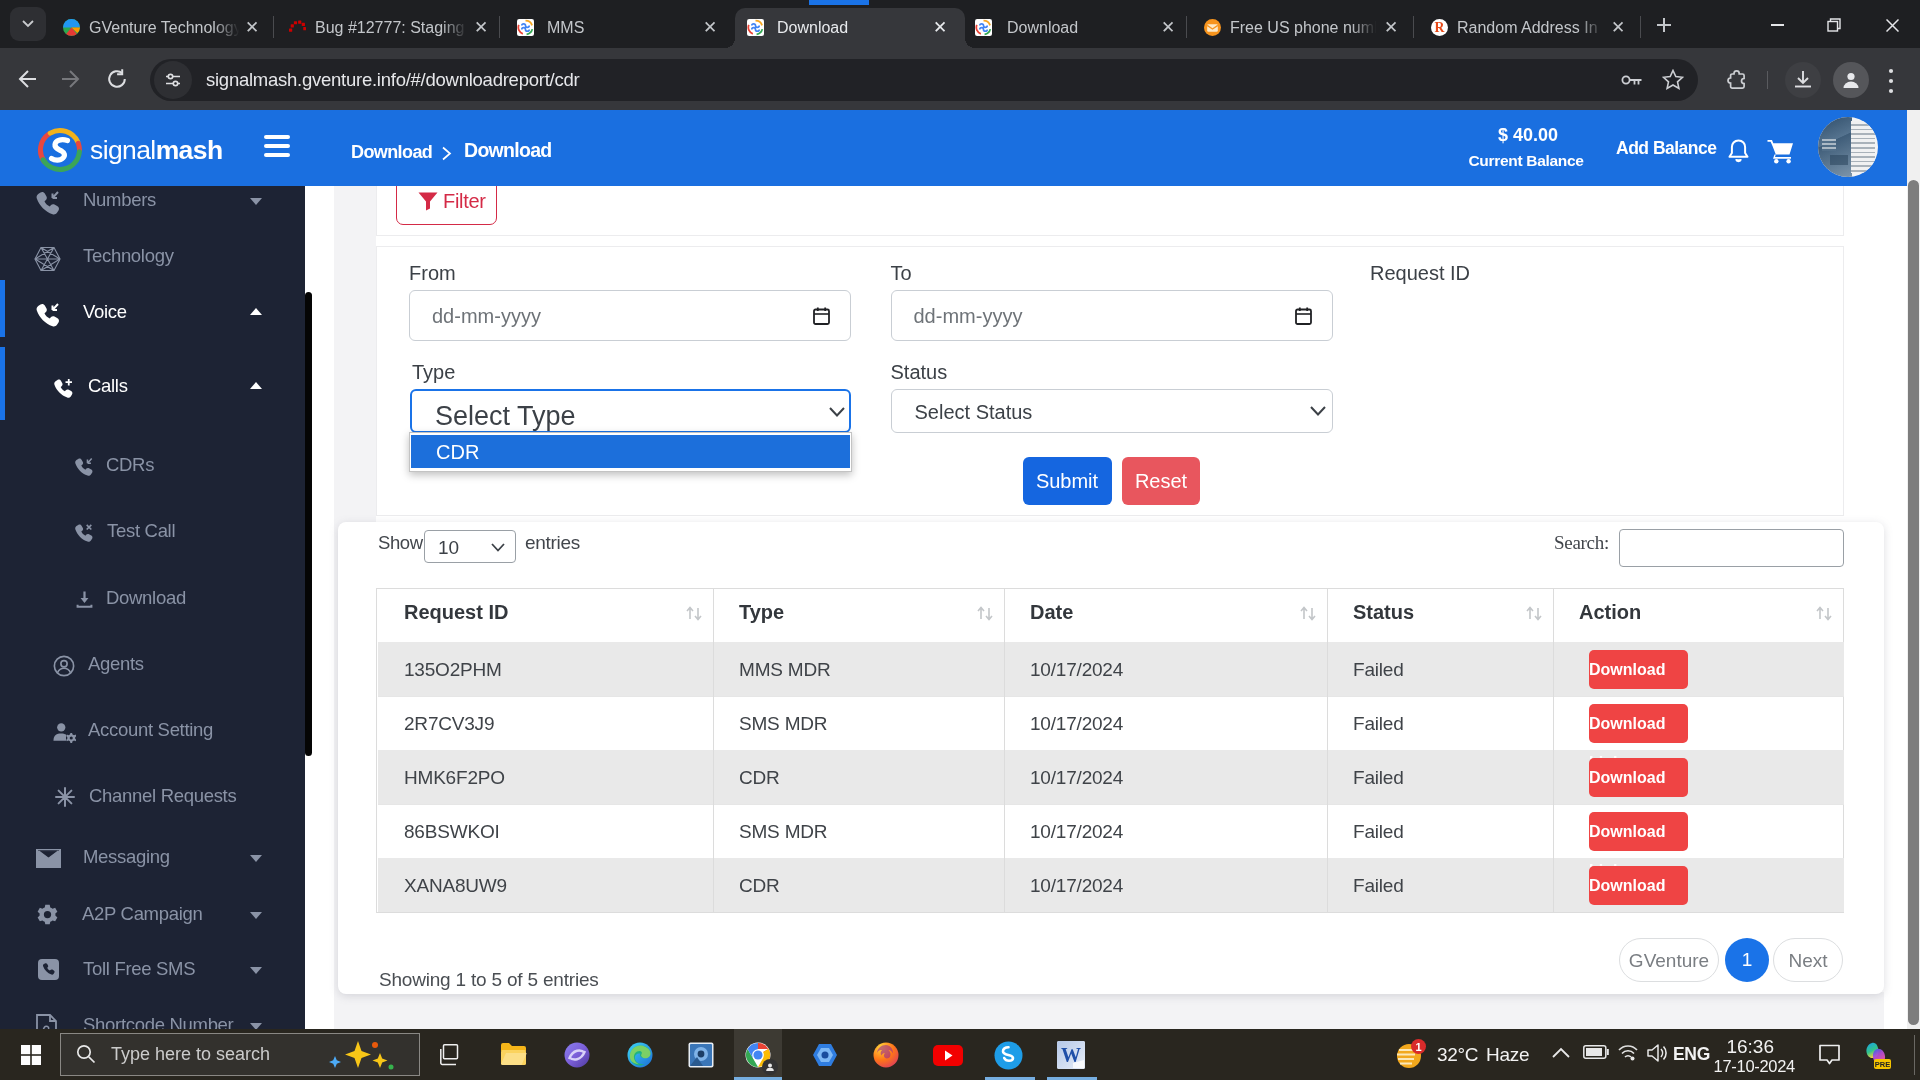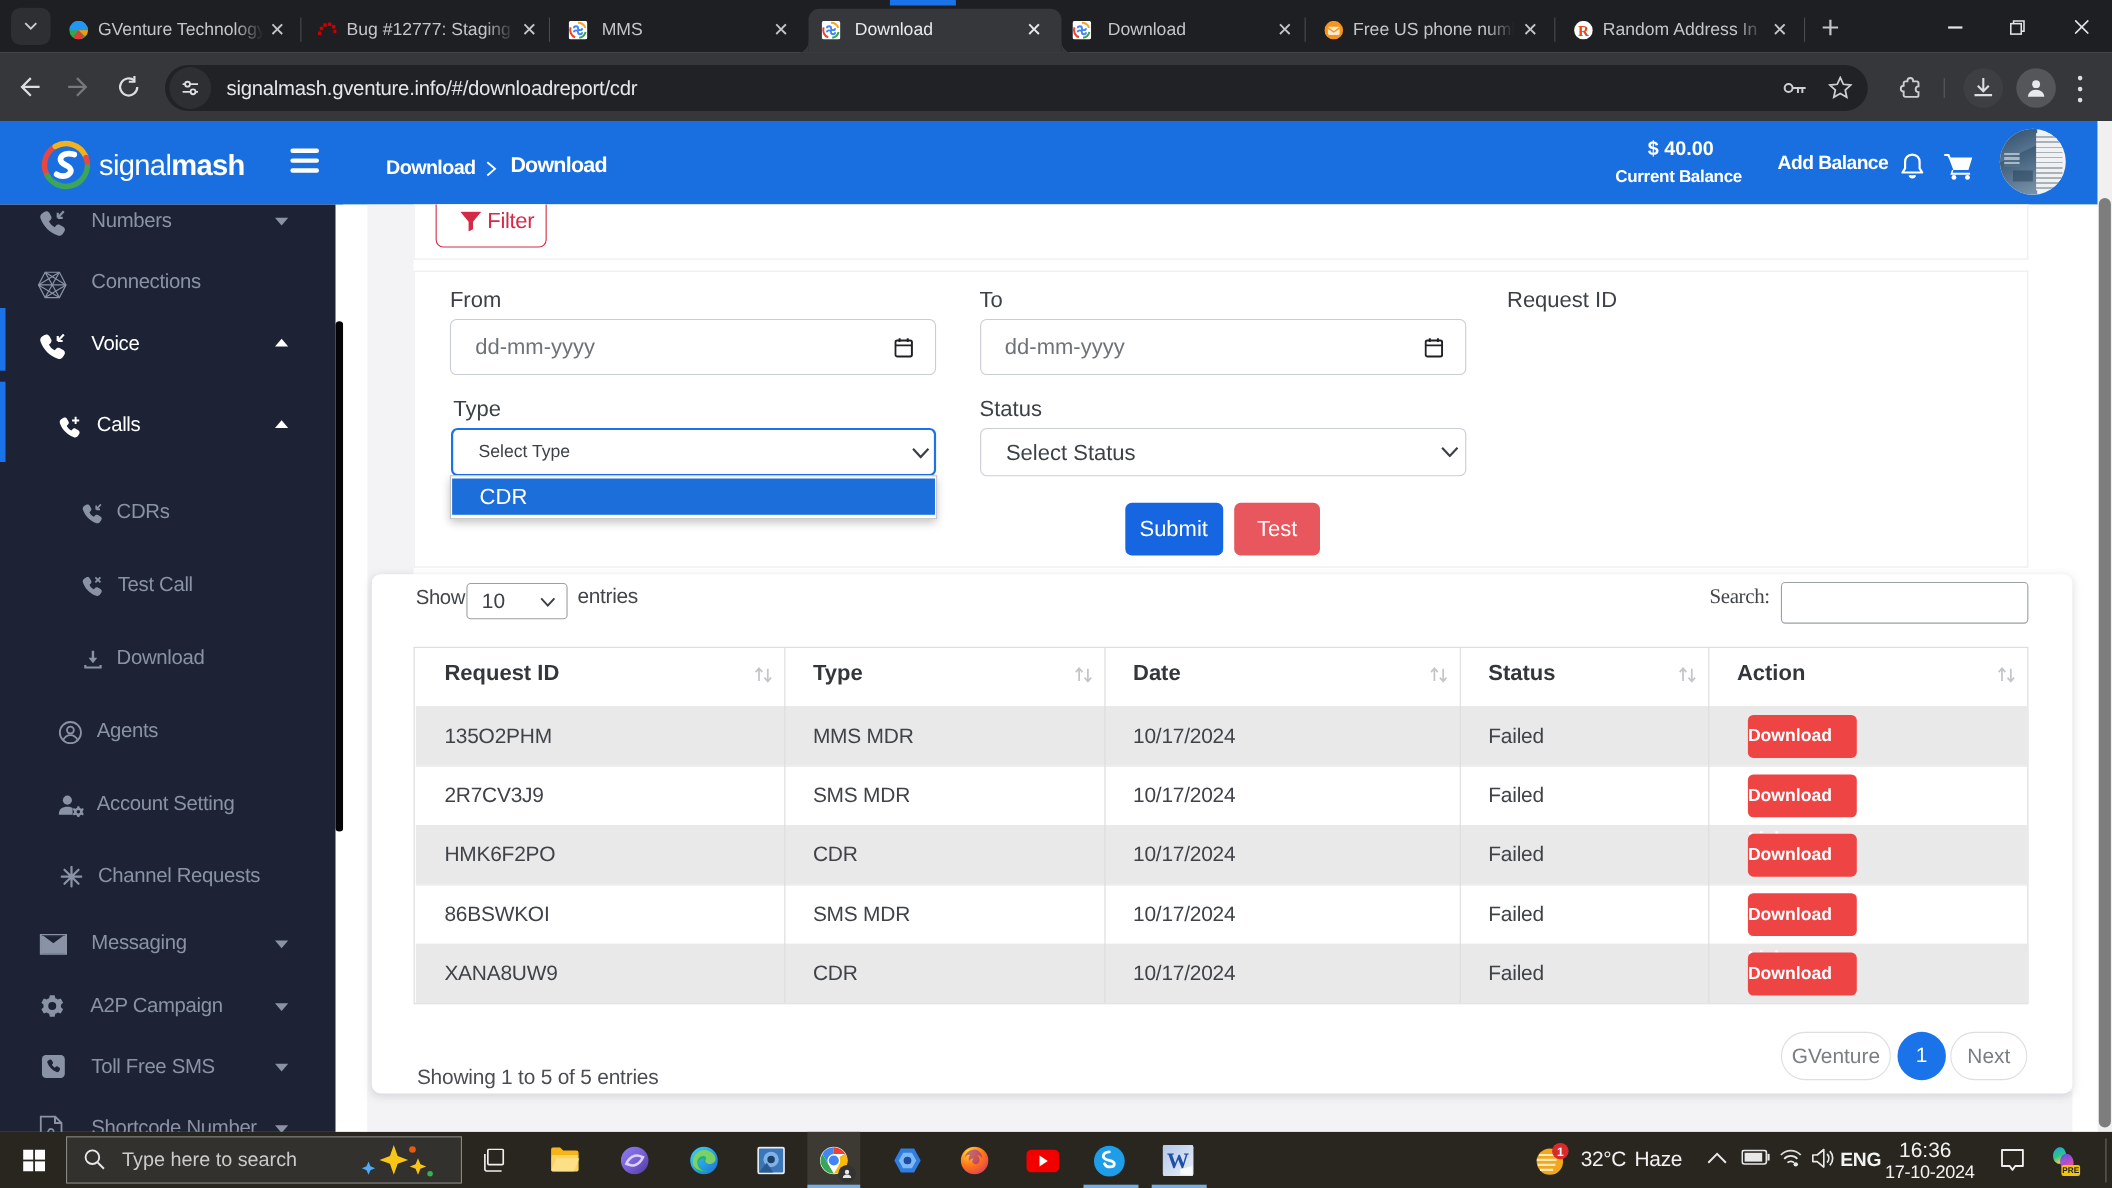--- a/index.html
+++ b/index.html
@@ -282,21 +282,21 @@
       </svg>
     <div class="mi" style="left:83px; top:5px; line-height:1;">Numbers</div>
     <div class="mi-caret caret-down" style="left:250px; top:12px;"></div>
 
     <svg class="abs" style="left:34px; top:59px;" width="27" height="28" viewBox="0 0 27 28">
         <g stroke="#8a93a6" stroke-width="1.1" fill="none">
           <path d="M7 2.5 L20 2.5 L26 14 L20 25.5 L7 25.5 L1 14 Z"></path>
           <path d="M7 2.5 L20 25.5 M20 2.5 L7 25.5 M1 14 L26 14 M7 2.5 L26 14 M20 2.5 L1 14 M7 25.5 L26 14 M20 25.5 L1 14"></path>
         </g>
       </svg>
-    <div class="mi" style="left:83px; top:61px; line-height:1;">Connections</div>
+    <div class="mi" style="left:83px; top:61px; line-height:1;">Technology</div>
 
     <svg class="abs" style="left:35px; top:116px;" width="26" height="26" viewBox="0 0 26 26">
         <path d="M5.5 2.5 C7 1.5 9 2 9.8 3.5 L11.5 6.5 C12.2 7.8 11.8 9.3 10.7 10.2 L9.5 11.2 C10.5 13.5 12.5 15.5 14.8 16.5 L15.8 15.3 C16.7 14.2 18.2 13.8 19.5 14.5 L22.5 16.2 C24 17 24.5 19 23.5 20.5 L22 22.8 C21 24.2 19.2 24.8 17.6 24.2 C10.2 21.5 4.5 15.8 1.8 8.4 C1.2 6.8 1.8 5 3.2 4 Z" fill="#fff"></path>
         <path d="M23 2 L17.5 8 M17.5 8 L17.5 3.4 M17.5 8 L22 8" stroke="#fff" stroke-width="2" fill="none"></path>
       </svg>
     <div class="mi" style="left:83px; top:117px; line-height:1; color:#fff;">Voice</div>
     <div class="mi-caret caret-up white" style="left:250px; top:122px;"></div>
 
     <svg class="abs" style="left:53px; top:192px;" width="21" height="21" viewBox="0 0 26 26">
         <path d="M5.5 2.5 C7 1.5 9 2 9.8 3.5 L11.5 6.5 C12.2 7.8 11.8 9.3 10.7 10.2 L9.5 11.2 C10.5 13.5 12.5 15.5 14.8 16.5 L15.8 15.3 C16.7 14.2 18.2 13.8 19.5 14.5 L22.5 16.2 C24 17 24.5 19 23.5 20.5 L22 22.8 C21 24.2 19.2 24.8 17.6 24.2 C10.2 21.5 4.5 15.8 1.8 8.4 C1.2 6.8 1.8 5 3.2 4 Z" fill="#fff"></path>
@@ -414,35 +414,35 @@
             <g fill="none" stroke="#202124" stroke-width="1.8">
               <rect x="1" y="2.5" width="15" height="14.5" rx="1.5"></rect>
               <path d="M1 7 L16 7" stroke-width="1.6"></path>
               <path d="M4.8 0.5 L4.8 4 M12.2 0.5 L12.2 4" stroke-width="1.8"></path>
             </g>
           </svg>
       </div>
       <label class="flabel" style="left:993px; top:16px; line-height:1;">Request ID</label>
       <label class="flabel" style="left:35px; top:115px; line-height:1;">Type</label>
       <div class="finput" style="left:33px; top:142px; width:441px; height:44px; border:2px solid #1a73e8;">
-        <div style="position:absolute; left:23px; top:12px; line-height:1; color:#3c4147; font-size:16px;">Select Type</div>
+        <div style="position:absolute; left:23px; top:12px; line-height:1; color:#3c4147; font-size:27px;">Select Type</div>
         <svg style="position:absolute; left:417px; top:16px;" width="16" height="10" viewBox="0 0 16 10">
             <path d="M1 1 L8 8.5 L15 1" stroke="#3c4147" stroke-width="2" fill="none"></path>
           </svg>
       </div>
       <label class="flabel" style="left:513.5px; top:115px; line-height:1;">Status</label>
       <div class="finput" style="left:513.5px; top:142px; width:442px; height:44px;">
         <div style="position:absolute; left:23px; top:12px; line-height:1; color:#3c4147; font-size:20px;">Select Status</div>
         <svg style="position:absolute; left:418px; top:16px;" width="16" height="10" viewBox="0 0 16 10">
             <path d="M1 1 L8 8.5 L15 1" stroke="#3c4147" stroke-width="2" fill="none"></path>
           </svg>
       </div>
 
       <div class="abs" style="left:645.5px; top:210px; width:89px; height:48px; background:#1566e0; border-radius:6px; color:#fff; font-size:20px; text-align:center; line-height:48px;">Submit</div>
-      <div class="abs" style="left:745px; top:210px; width:78px; height:48px; background:#e8565e; border-radius:6px; color:#fff; font-size:20px; text-align:center; line-height:48px;">Test</div>
+      <div class="abs" style="left:745px; top:210px; width:78px; height:48px; background:#e8565e; border-radius:6px; color:#fff; font-size:20px; text-align:center; line-height:48px;">Reset</div>
 
       <div class="abs" style="left:32px; top:185px; width:443px; height:40px; background:#fff; border:1px solid #c3c3c3; box-shadow:0 3px 8px rgba(0,0,0,0.25);">
         <div style="position:absolute; left:1px; top:2px; width:439px; height:33px; background:#1c6fdb;"></div>
         <div style="position:absolute; left:26px; top:9px; line-height:1; color:#fff; font-size:20px;">CDR</div>
       </div>
     </div>
 
     <div class="abs" style="left:26px; top:336px; width:1546px; height:472px; background:#fff; border-radius:8px; box-shadow:0 2px 8px rgba(120,120,135,0.25);">
       <div class="abs" style="left:40px; top:12px; line-height:1; color:#42464c; font-size:18.5px; letter-spacing:-0.4px;">Show</div>
       <div class="abs" style="left:86px; top:8px; width:92px; height:33px; border:1px solid #9aa0a6; border-radius:4px;">

